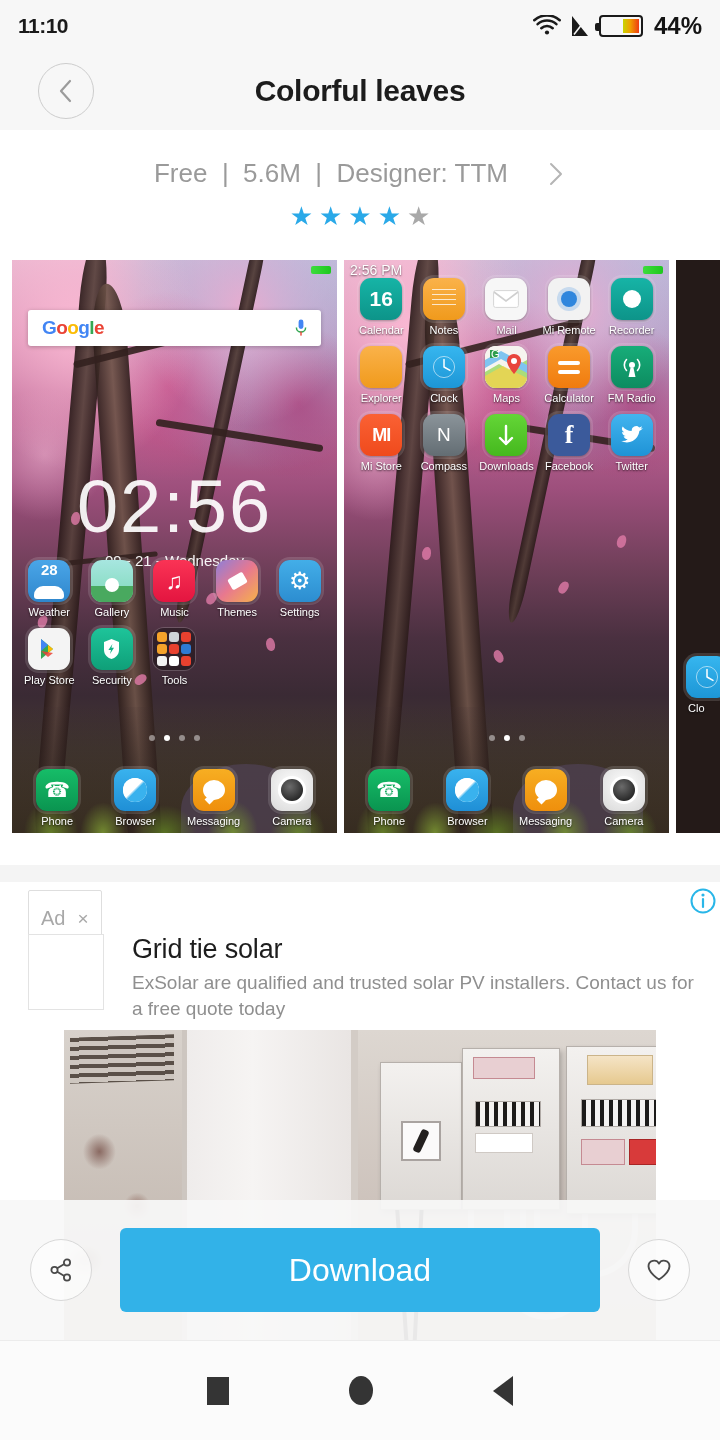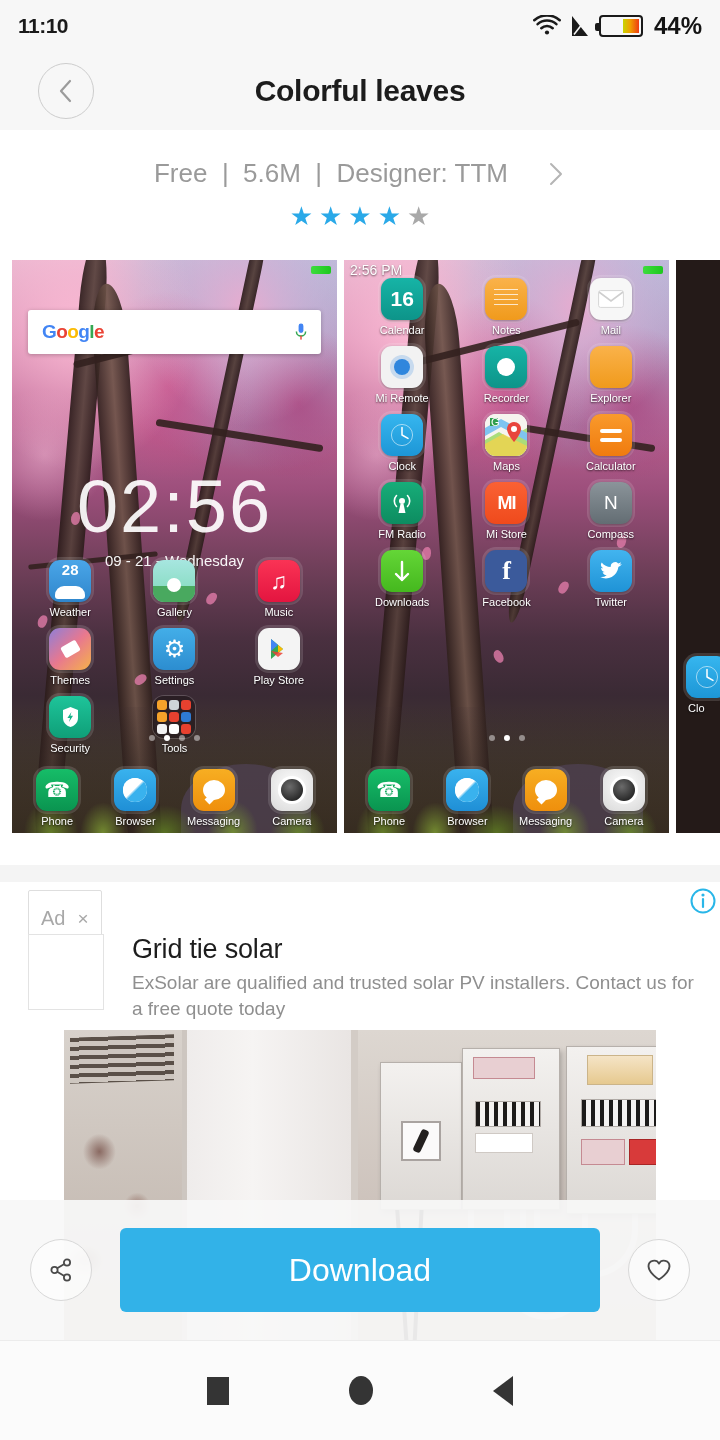--- a/index.html
+++ b/index.html
@@ -151,21 +151,21 @@
   .shot-status .st-time {
     font-size: 14px; color: #fff; text-shadow: 0 1px 2px rgba(0,0,0,.6);
   }
   .mini-batt {
     width: 20px; height: 8px; border-radius: 2px;
     background: linear-gradient(90deg,#3ddc3d,#1ec81e);
   }
 
   
   .gbar {
-    position: absolute; top: 50px; left: 16px; right: 16px; height: 44px;
+    position: absolute; top: 50px; left: 16px; right: 16px; height: 36px;
     background: #fff; border-radius: 3px; box-shadow: 0 1px 4px rgba(0,0,0,.25);
     display: flex; align-items: center; justify-content: space-between;
     padding: 0 14px; z-index: 6;
   }
   .glogo { font-size: 19px; font-weight: bold; letter-spacing: -0.6px; }
   .glogo .b { color: #4285f4; } .glogo .r { color: #ea4335; }
   .glogo .y { color: #fbbc05; } .glogo .g { color: #34a853; }
 
   .lock-clock {
     position: absolute; top: 210px; left: 0; right: 0; text-align: center;
@@ -175,21 +175,21 @@
     font-size: 74px; line-height: 74px; font-weight: 300; letter-spacing: 2px;
     color: rgba(255,255,255,.92);
   }
   .lock-clock .dt {
     font-size: 15px; margin-top: 8px; color: rgba(255,255,255,.95);
   }
 
   
   .appgrid {
     position: absolute; left: 0; right: 0; z-index: 6;
-    display: grid; grid-template-columns: repeat(3, 1fr);
+    display: grid; grid-template-columns: repeat(5, 1fr);
     row-gap: 10px; padding: 0 6px;
   }
   .grid-a { top: 300px; }   
   .grid-b { top: 18px; }    
   .app { display: flex; flex-direction: column; align-items: center; }
   .app-ico {
     width: 42px; height: 42px; border-radius: 11px;
     display: flex; align-items: center; justify-content: center;
     font-size: 20px; color: #fff; position: relative;
     box-shadow: 0 0 0 3px rgba(255,255,255,.14), 0 1px 3px rgba(0,0,0,.4);

